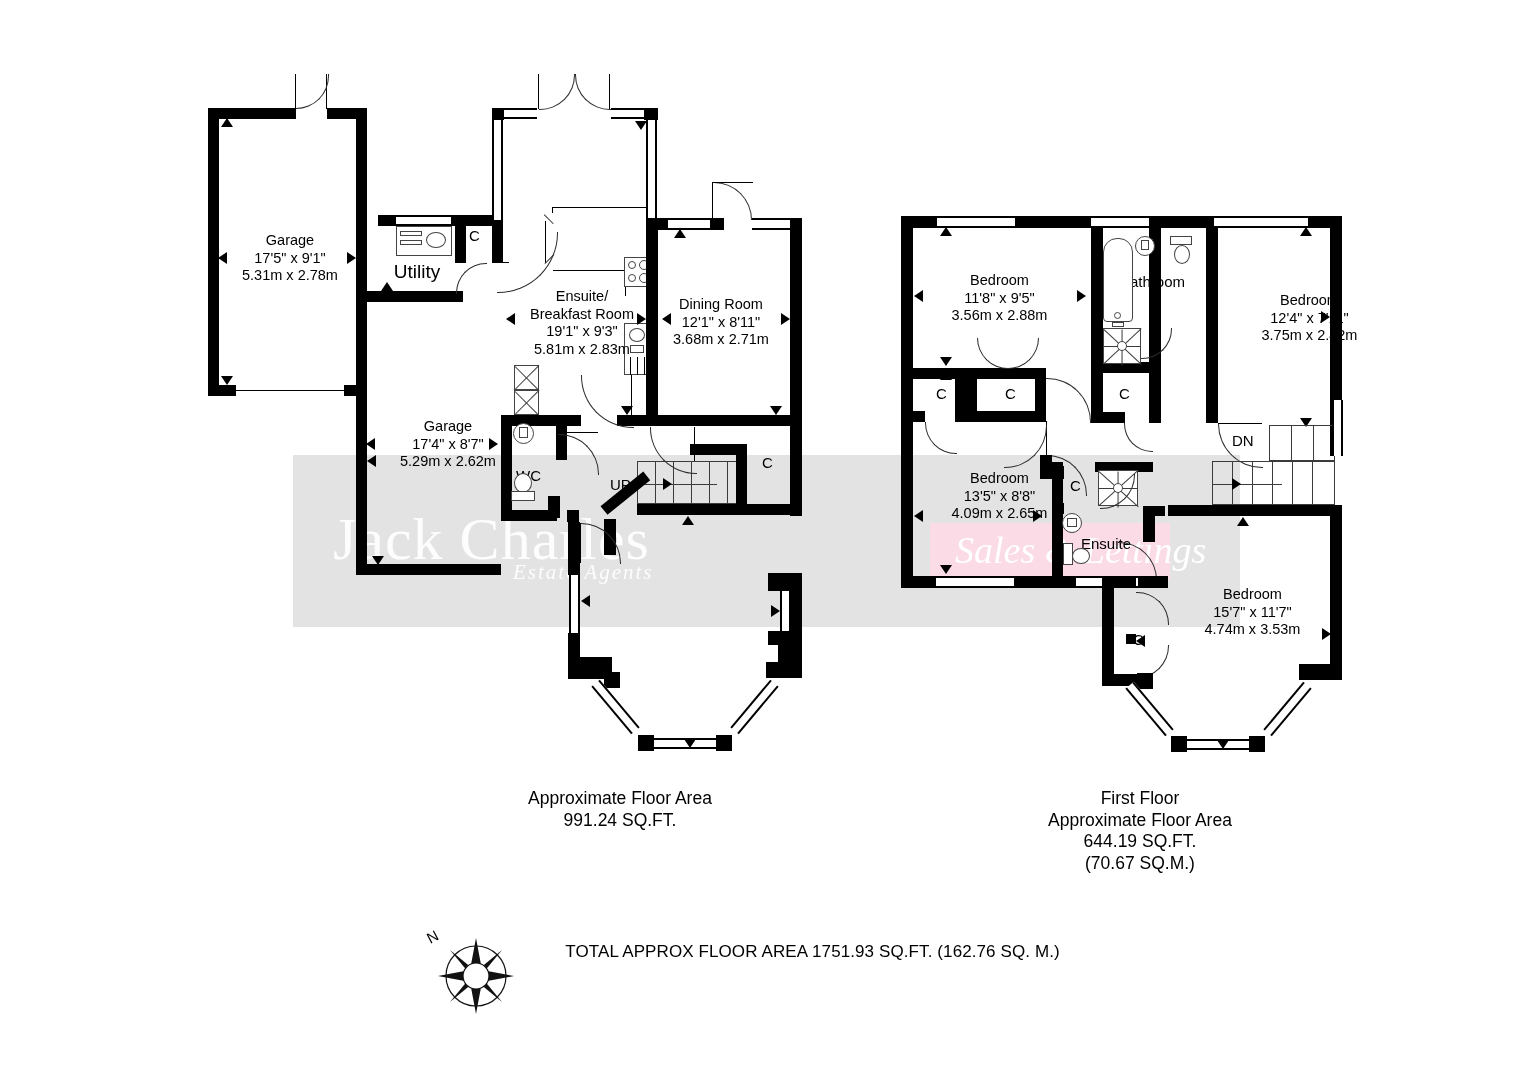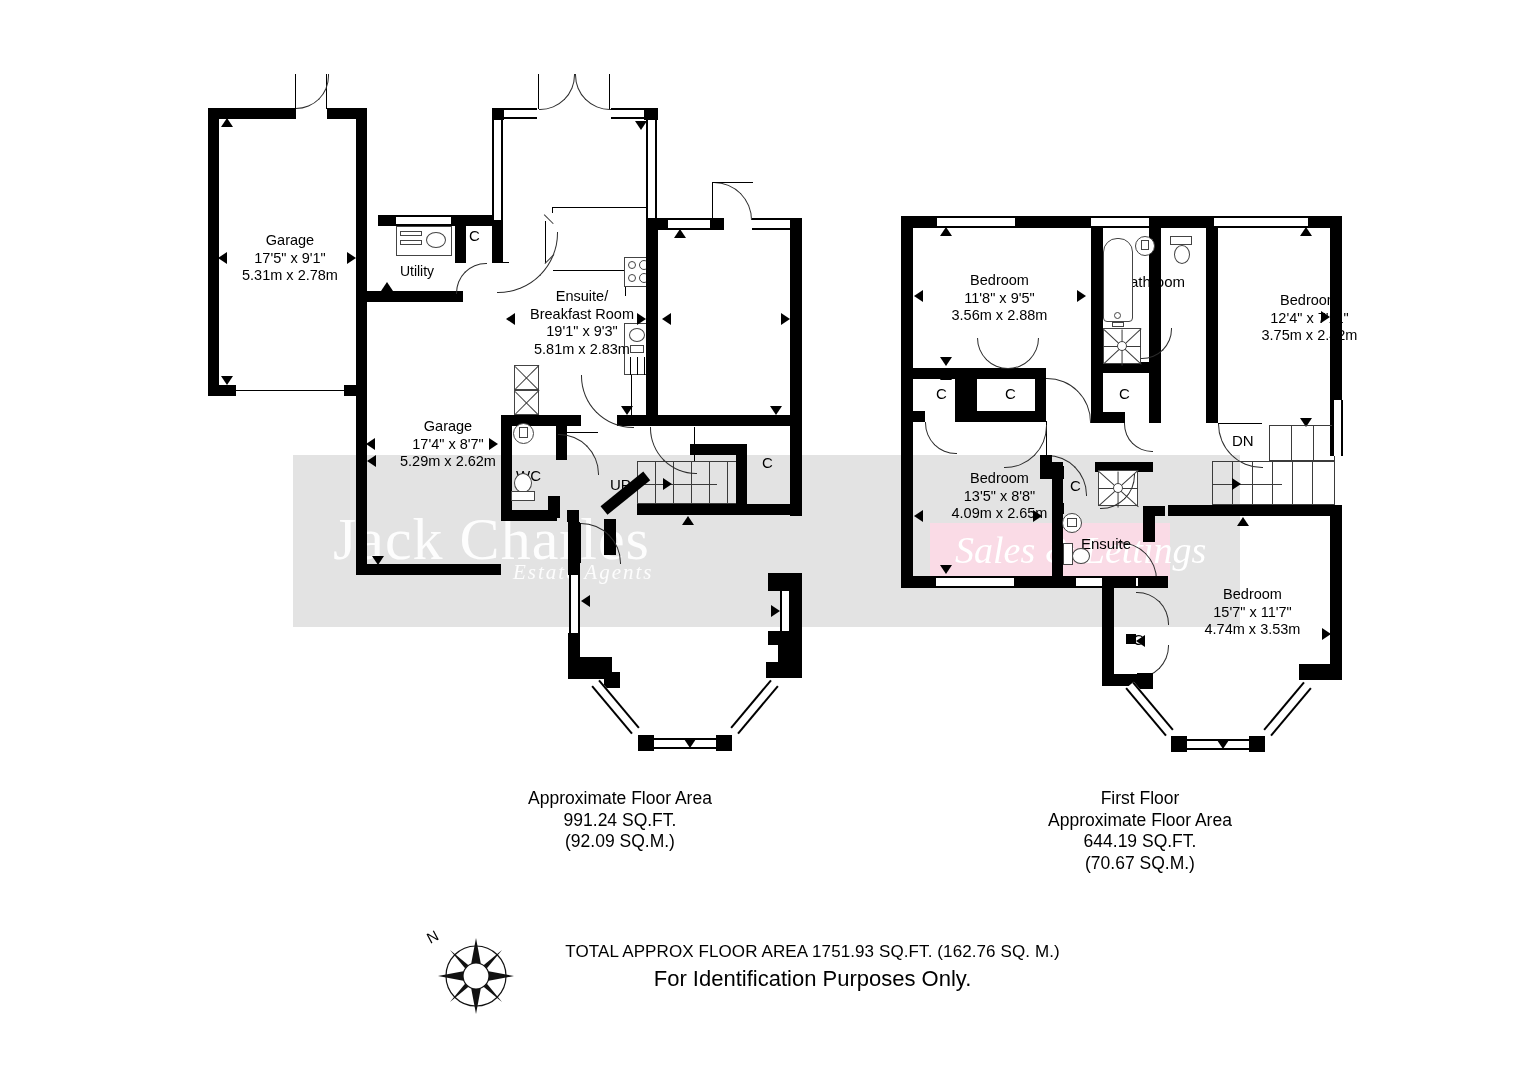--- a/index.html
+++ b/index.html
@@ -23,21 +23,21 @@
   .w{position:absolute;background:#000;}
   .thin{position:absolute;background:#000;}
   .ln{position:absolute;background:#3a3a3a;}
 
   
   .win{position:absolute;background:#fff;border-top:2.5px solid #000;border-bottom:2.5px solid #000;box-sizing:border-box;}
   .winv{position:absolute;background:#fff;border-left:2.5px solid #000;border-right:2.5px solid #000;box-sizing:border-box;}
 
   
   .lab{position:absolute;text-align:center;font-size:14.5px;line-height:17.5px;white-space:nowrap;}
-  .lab.sm{font-size:14px;}
+  .lab.sm{font-size:19px;}
   .tag{position:absolute;font-size:15px;line-height:15px;}
 
   
   .ar{position:absolute;width:0;height:0;}
   .ar.l{border-top:6px solid transparent;border-bottom:6px solid transparent;border-right:9px solid #000;}
   .ar.r{border-top:6px solid transparent;border-bottom:6px solid transparent;border-left:9px solid #000;}
   .ar.u{border-left:6px solid transparent;border-right:6px solid transparent;border-bottom:9px solid #000;}
   .ar.d{border-left:6px solid transparent;border-right:6px solid transparent;border-top:9px solid #000;}
   .swq{position:absolute;border:1.4px solid #2b2b2b;background:transparent;}
 
@@ -190,20 +190,25 @@
   <div class="w" style="left:646px;top:218px;width:22px;height:12px;"></div>
   <div class="win" style="left:668px;top:218px;width:42px;height:12px;"></div>
   <div class="w" style="left:710px;top:218px;width:14px;height:12px;"></div>
   <div class="thin" style="left:712px;top:182px;width:1.4px;height:36px;"></div>
   <div class="swq" style="left:713px;top:182px;width:38px;height:37px;border-width:1.4px 1.4px 0 0;border-radius:0 38px 0 0;"></div>
   <div class="thin" style="left:713px;top:182px;width:40px;height:1.4px;"></div>
   <div class="win" style="left:752px;top:218px;width:38px;height:12px;"></div>
   <div class="w" style="left:790px;top:218px;width:12px;height:12px;"></div>
   <div class="w" style="left:790px;top:218px;width:12px;height:208px;"></div>
   <div class="w" style="left:658px;top:415px;width:144px;height:11px;"></div>
+  <div class="lab" style="left:626px;top:296px;width:190px;">
+    <div>Dining Room</div>
+    <div>12'1" x 8'11"</div>
+    <div>3.68m x 2.71m</div>
+  </div>
   <div class="ar l" style="left:662px;top:313px;"></div>
   <div class="ar r" style="left:781px;top:313px;"></div>
   <div class="ar d" style="left:770px;top:406px;"></div>
   <div class="ar u" style="left:674px;top:229px;"></div>
 
   <div class="w" style="left:501px;top:426px;width:11px;height:95px;"></div>
   <div class="w" style="left:556px;top:426px;width:11px;height:34px;"></div>
   <div class="w" style="left:501px;top:510px;width:56px;height:11px;"></div>
   <div class="w" style="left:548px;top:496px;width:12px;height:22px;"></div>
   <div class="tag" style="left:516px;top:468px;">WC</div>
@@ -262,21 +267,20 @@
   <div class="win" style="left:654px;top:738px;width:62px;height:11px;"></div>
   <div class="w" style="left:716px;top:735px;width:16px;height:16px;"></div>
   <div class="winv" style="left:749px;top:676px;width:11px;height:62px;transform:rotate(40deg);transform-origin:center center;"></div>
   <div class="w" style="left:766px;top:662px;width:16px;height:16px;"></div>
   <div class="ar d" style="left:684px;top:739px;"></div>
 
 
   <div class="cap" style="left:430px;top:788px;width:380px;">
     <div>Approximate Floor Area</div>
     <div>991.24 SQ.FT.</div>
-    <div>(92.09 SQ.M.)</div>
   </div>
 
   <div class="w" style="left:901px;top:216px;width:36px;height:12px;"></div>
   <div class="win" style="left:937px;top:216px;width:78px;height:12px;"></div>
   <div class="w" style="left:1015px;top:216px;width:76px;height:12px;"></div>
   <div class="win" style="left:1091px;top:216px;width:58px;height:12px;"></div>
   <div class="w" style="left:1149px;top:216px;width:65px;height:12px;"></div>
   <div class="win" style="left:1214px;top:216px;width:94px;height:12px;"></div>
   <div class="w" style="left:1308px;top:216px;width:34px;height:12px;"></div>
 
@@ -455,16 +459,15 @@
     <polygon points="18,18 41,37 44,44 37,41" fill="#111"></polygon>
     <polygon points="70,70 47,51 44,44 51,47" fill="#111"></polygon>
     <polygon points="70,18 51,41 44,44 47,37" fill="#111"></polygon>
     <polygon points="18,70 37,47 44,44 41,51" fill="#111"></polygon>
     <circle cx="44" cy="44" r="13" fill="#fff" stroke="#111" stroke-width="1.2"></circle>
   </svg>
   <div class="northlab" style="left:427px;top:928px;">N</div>
 
   <div class="tot" style="left:540px;top:942px;width:545px;">
     <div class="l1">TOTAL APPROX FLOOR AREA 1751.93 SQ.FT. (162.76 SQ. M.)</div>
-    <div class="l2">For Identification Purposes Only.</div>
   </div>
 
 </div>
 
 </body></html>

